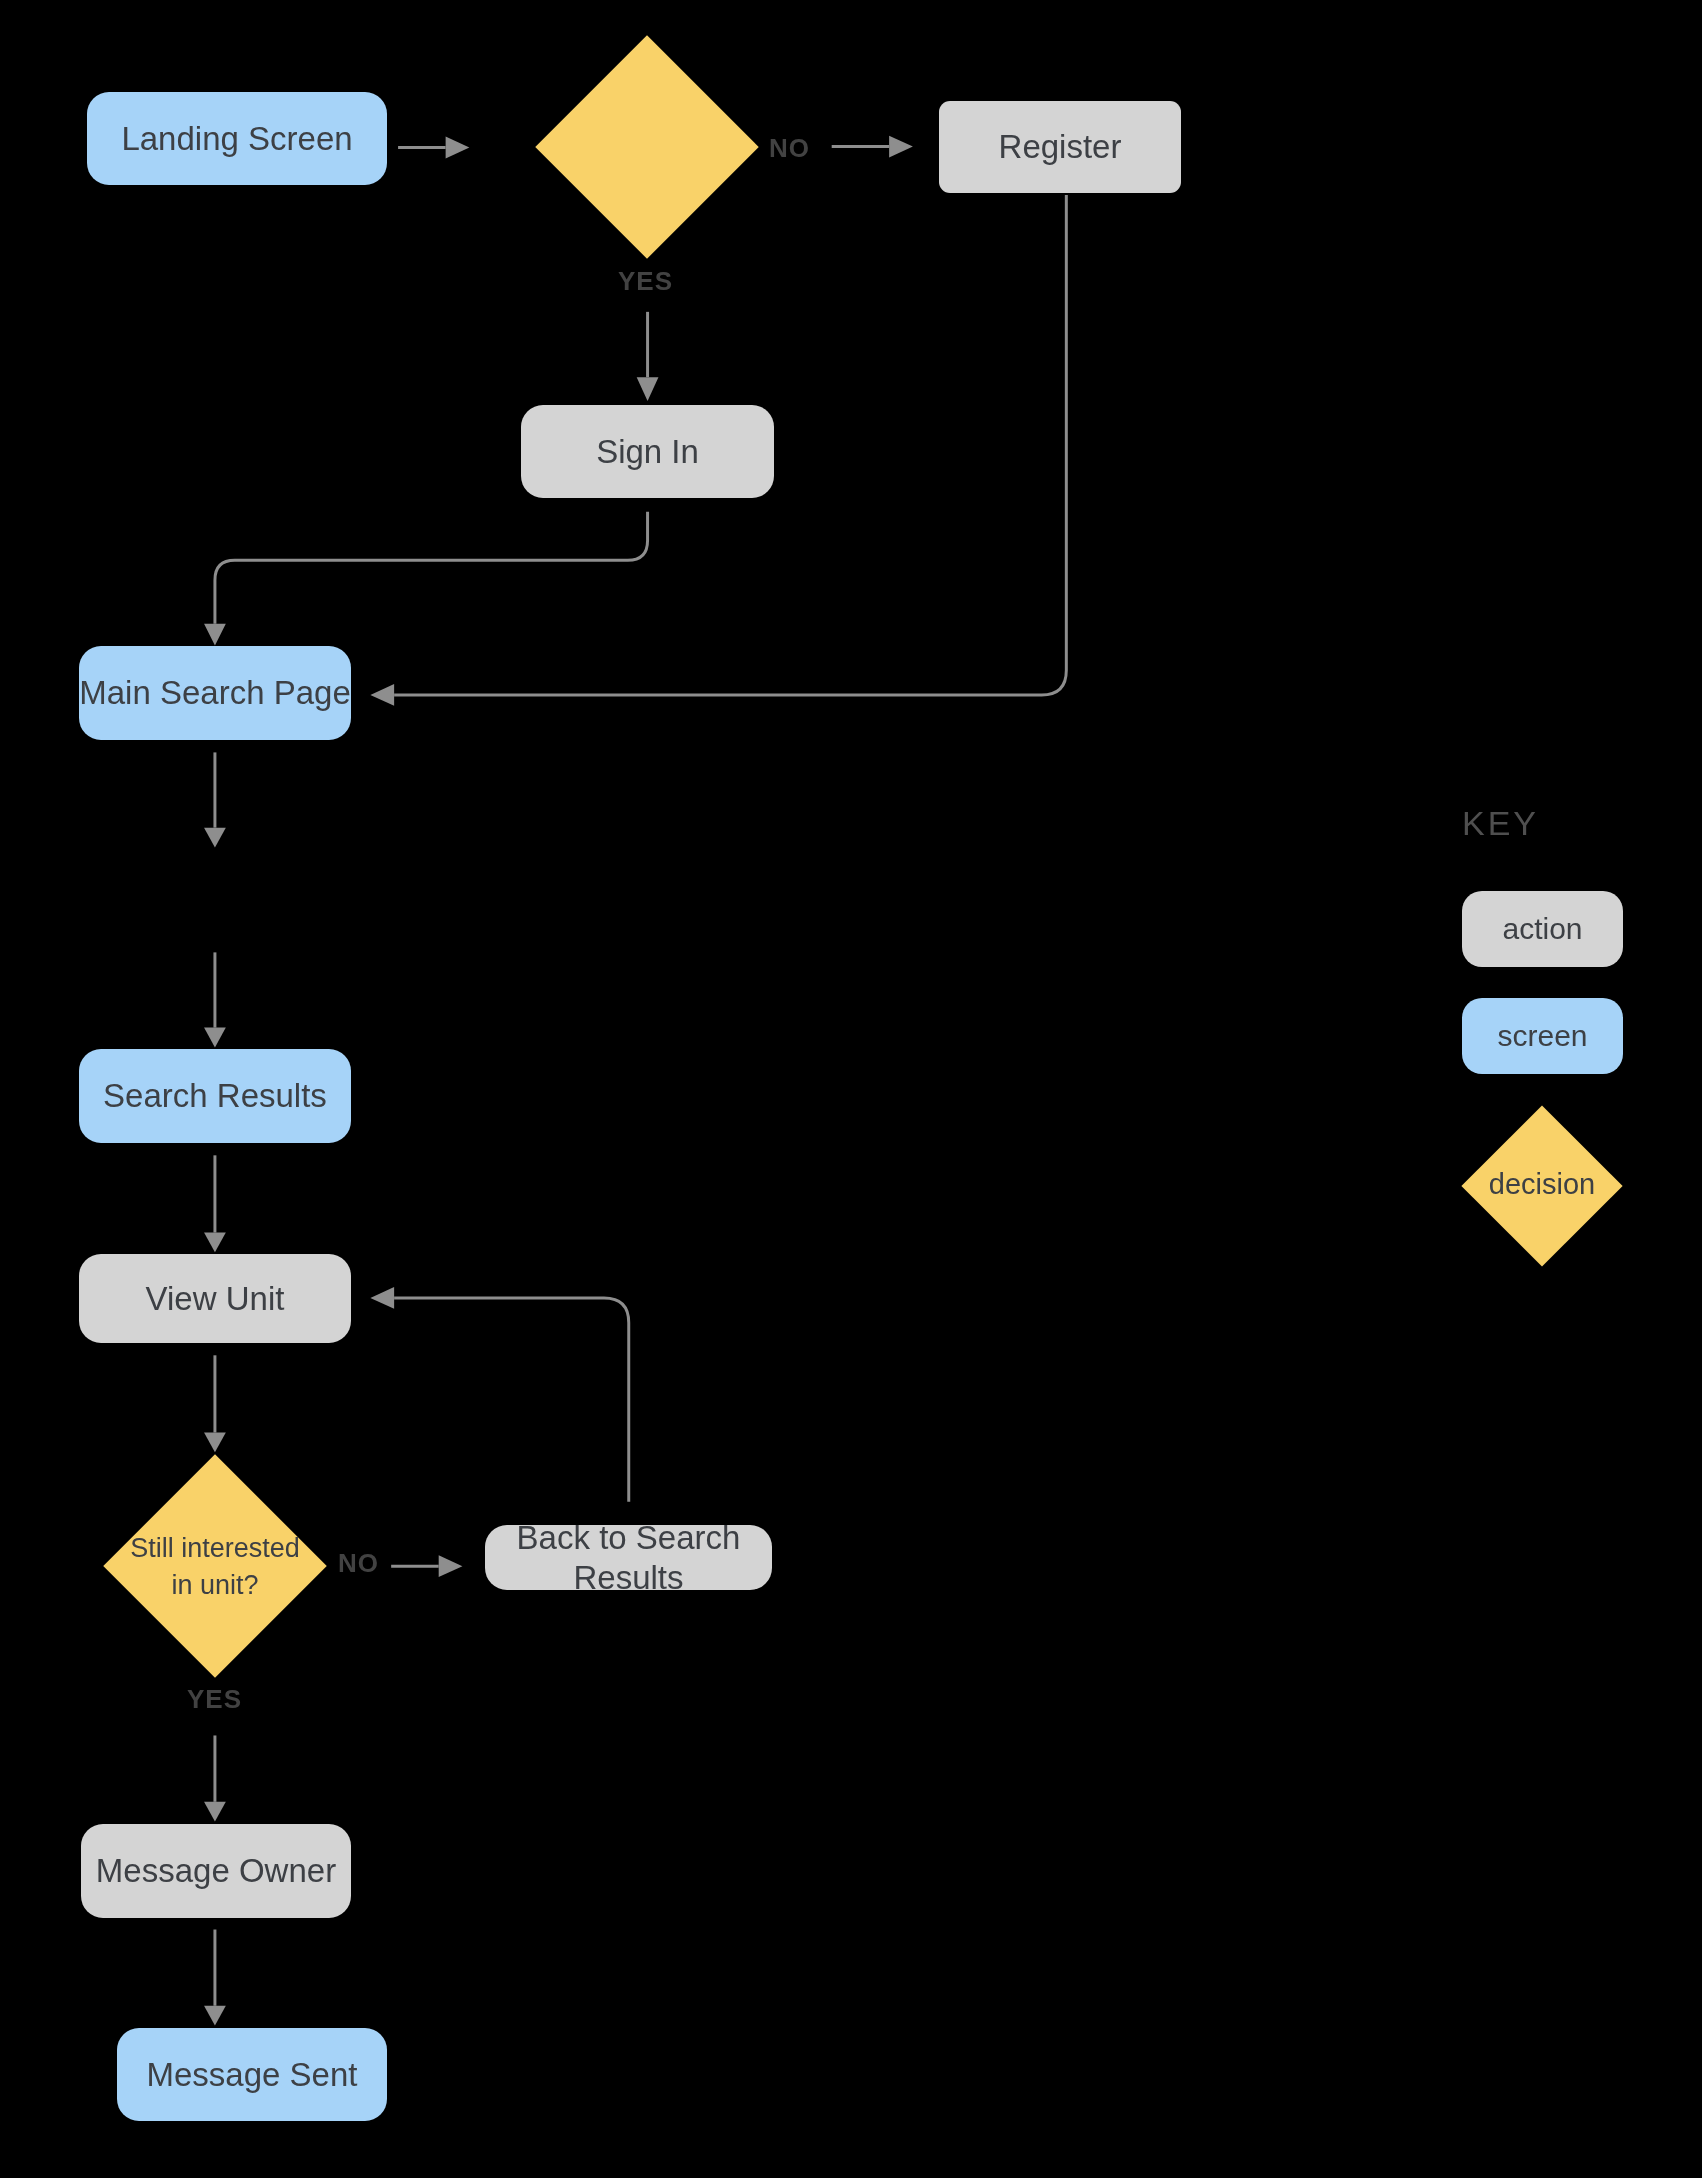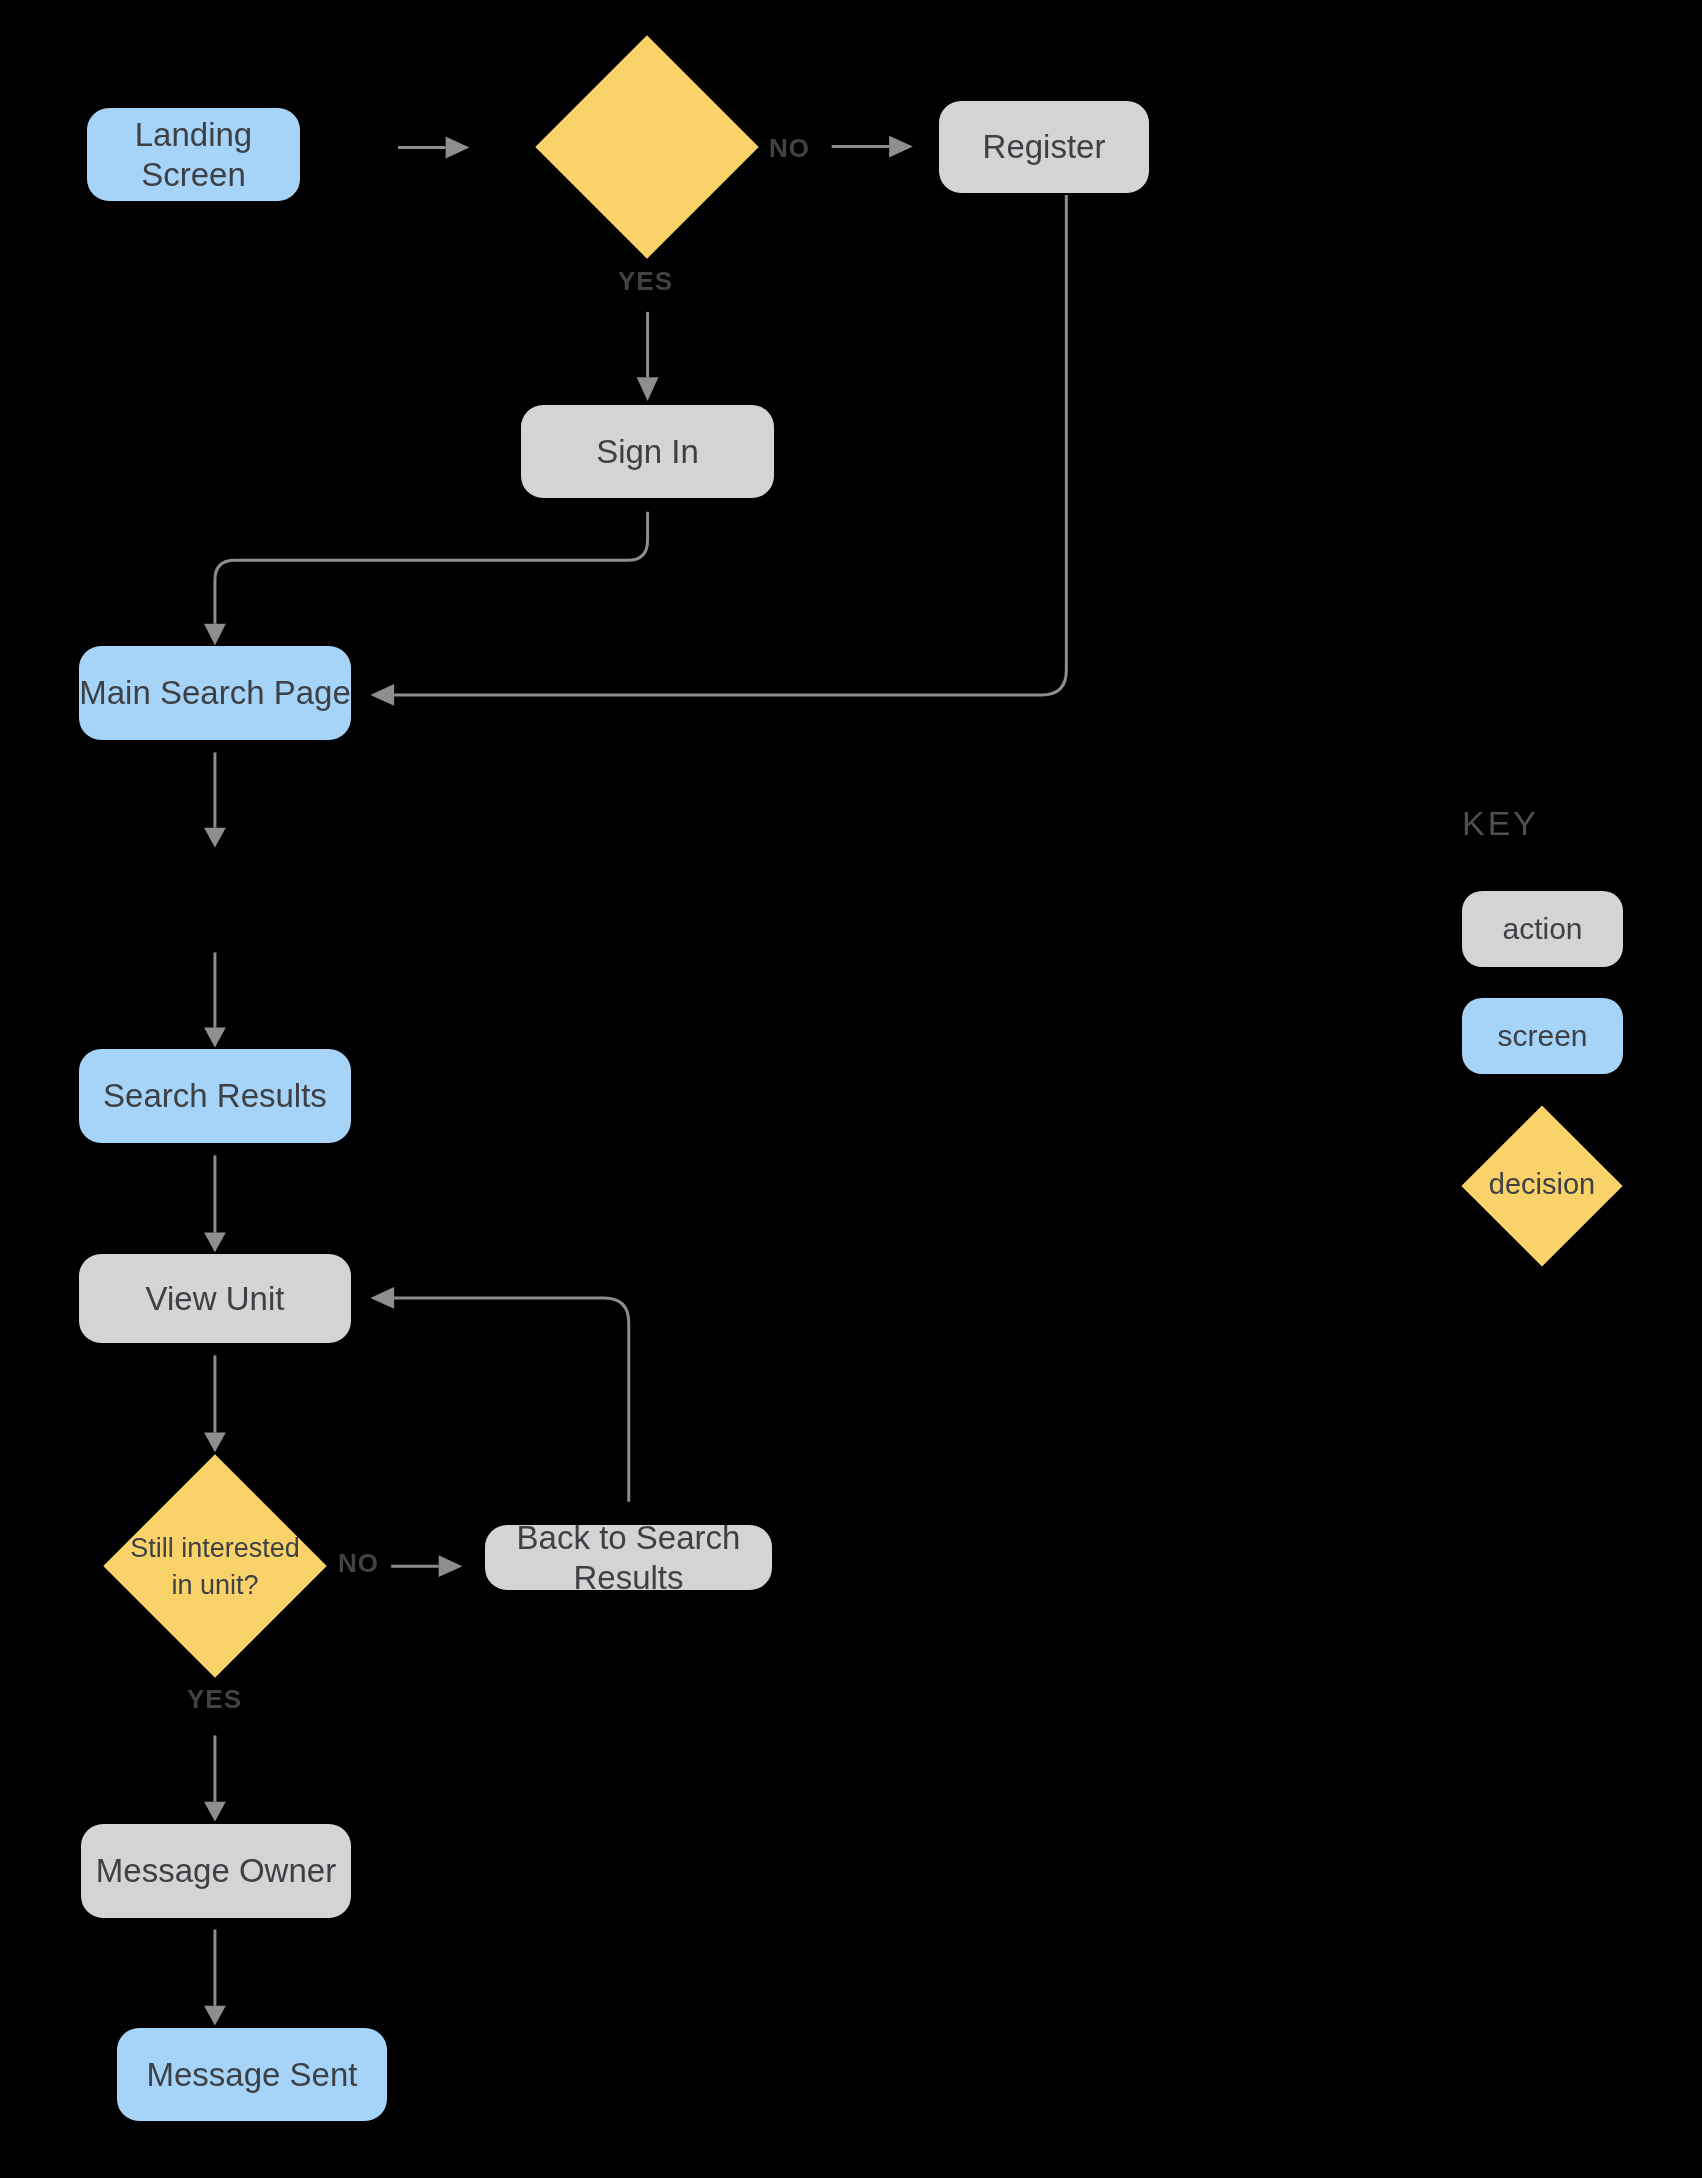--- a/index.html
+++ b/index.html
@@ -40,22 +40,22 @@
 
   .edge-label{
     position:absolute;
     color:var(--edge_label_text,#424242);
     font-size:26px;font-weight:700;
     text-align:center;
     letter-spacing:1px;
   }
 
   
-  .n-landing       {left:87px;  top:108px;  width:213px; height:93px;}
-  .n-register      {left:939px; top:101px;  width:210px; height:92px;}
+  .n-landing       {left:87px;  top:92px;  width:300px; height:93px;}
+  .n-register      {left:939px; top:101px;  width:242px; height:92px;border-radius:11px;}
   .n-signin        {left:521px; top:405px;  width:253px; height:93px;}
   .n-mainsearch    {left:79px;  top:646px;  width:272px; height:94px;}
   .n-filter        {left:79px;  top:849px;  width:272px; height:91px;}
   .n-searchresults {left:79px;  top:1049px; width:272px; height:94px;}
   .n-viewunit      {left:79px;  top:1254px; width:272px; height:89px;}
   .n-backtoresults {left:485px; top:1525px; width:287px; height:65px;}
   .n-messageowner  {left:81px;  top:1824px; width:270px; height:94px;}
   .n-messagesent   {left:81px;  top:2028px; width:270px; height:93px;margin-left:36px;}
 
   

